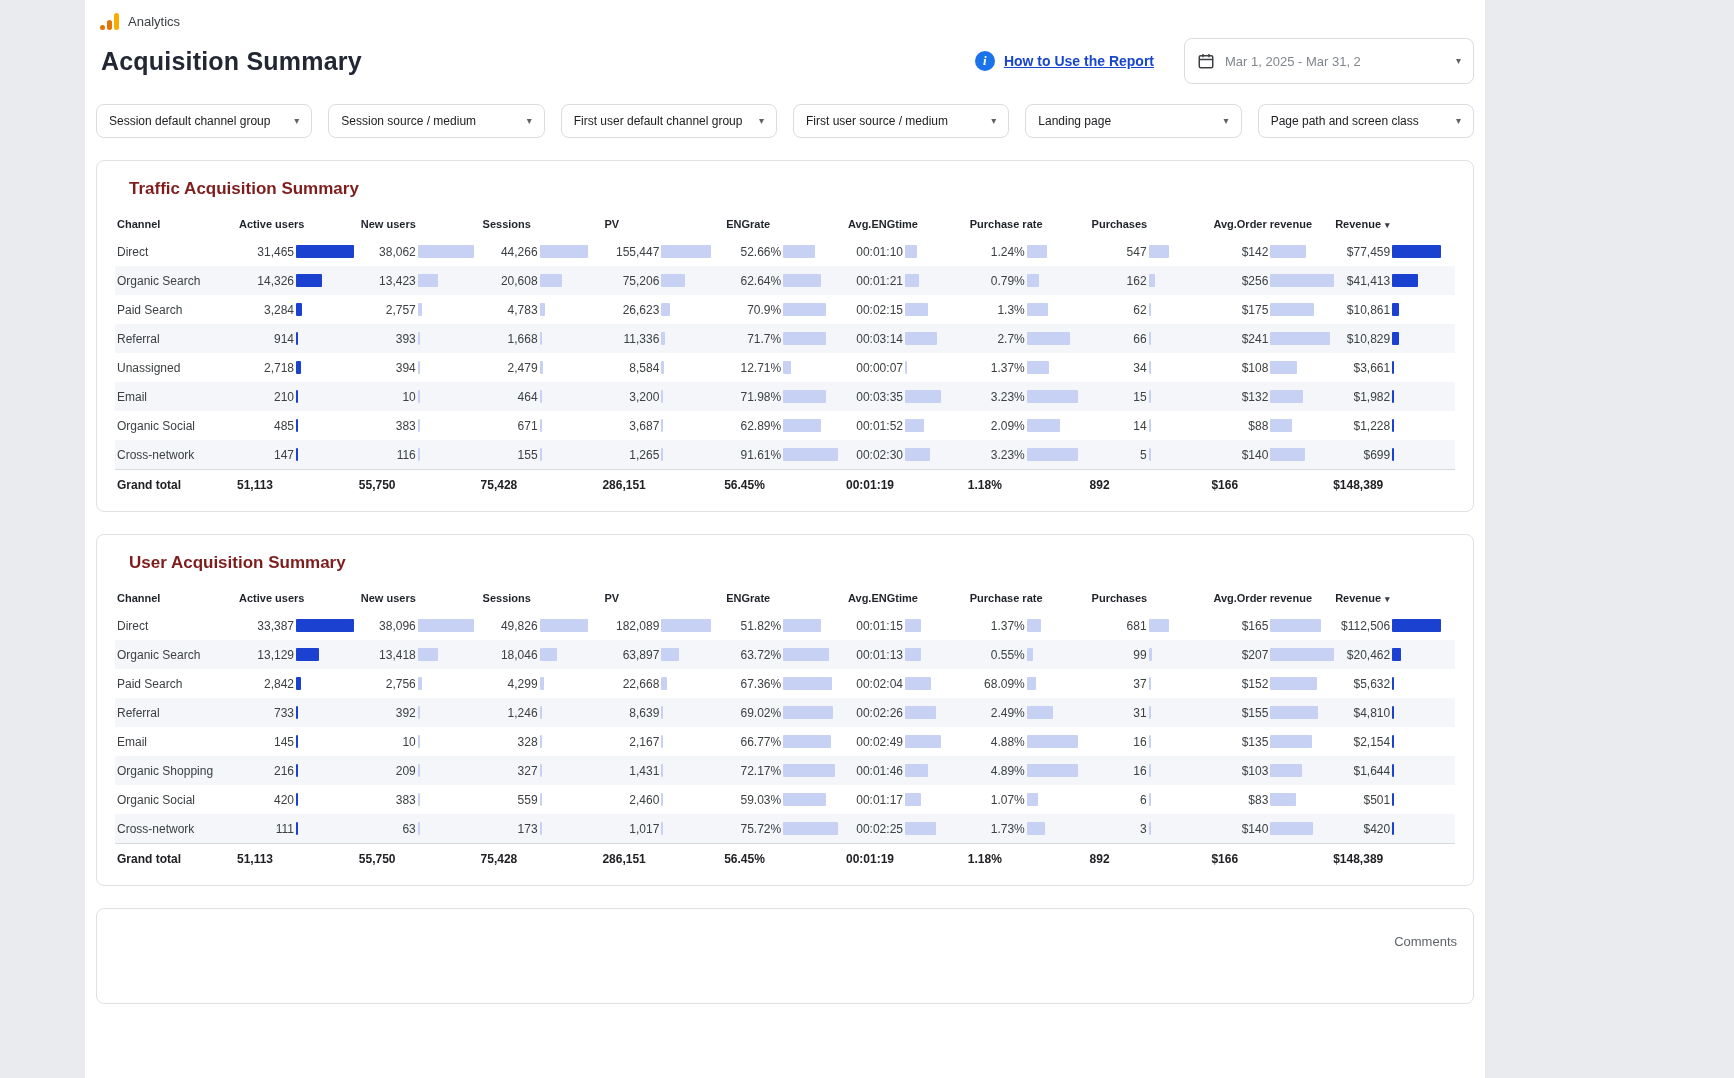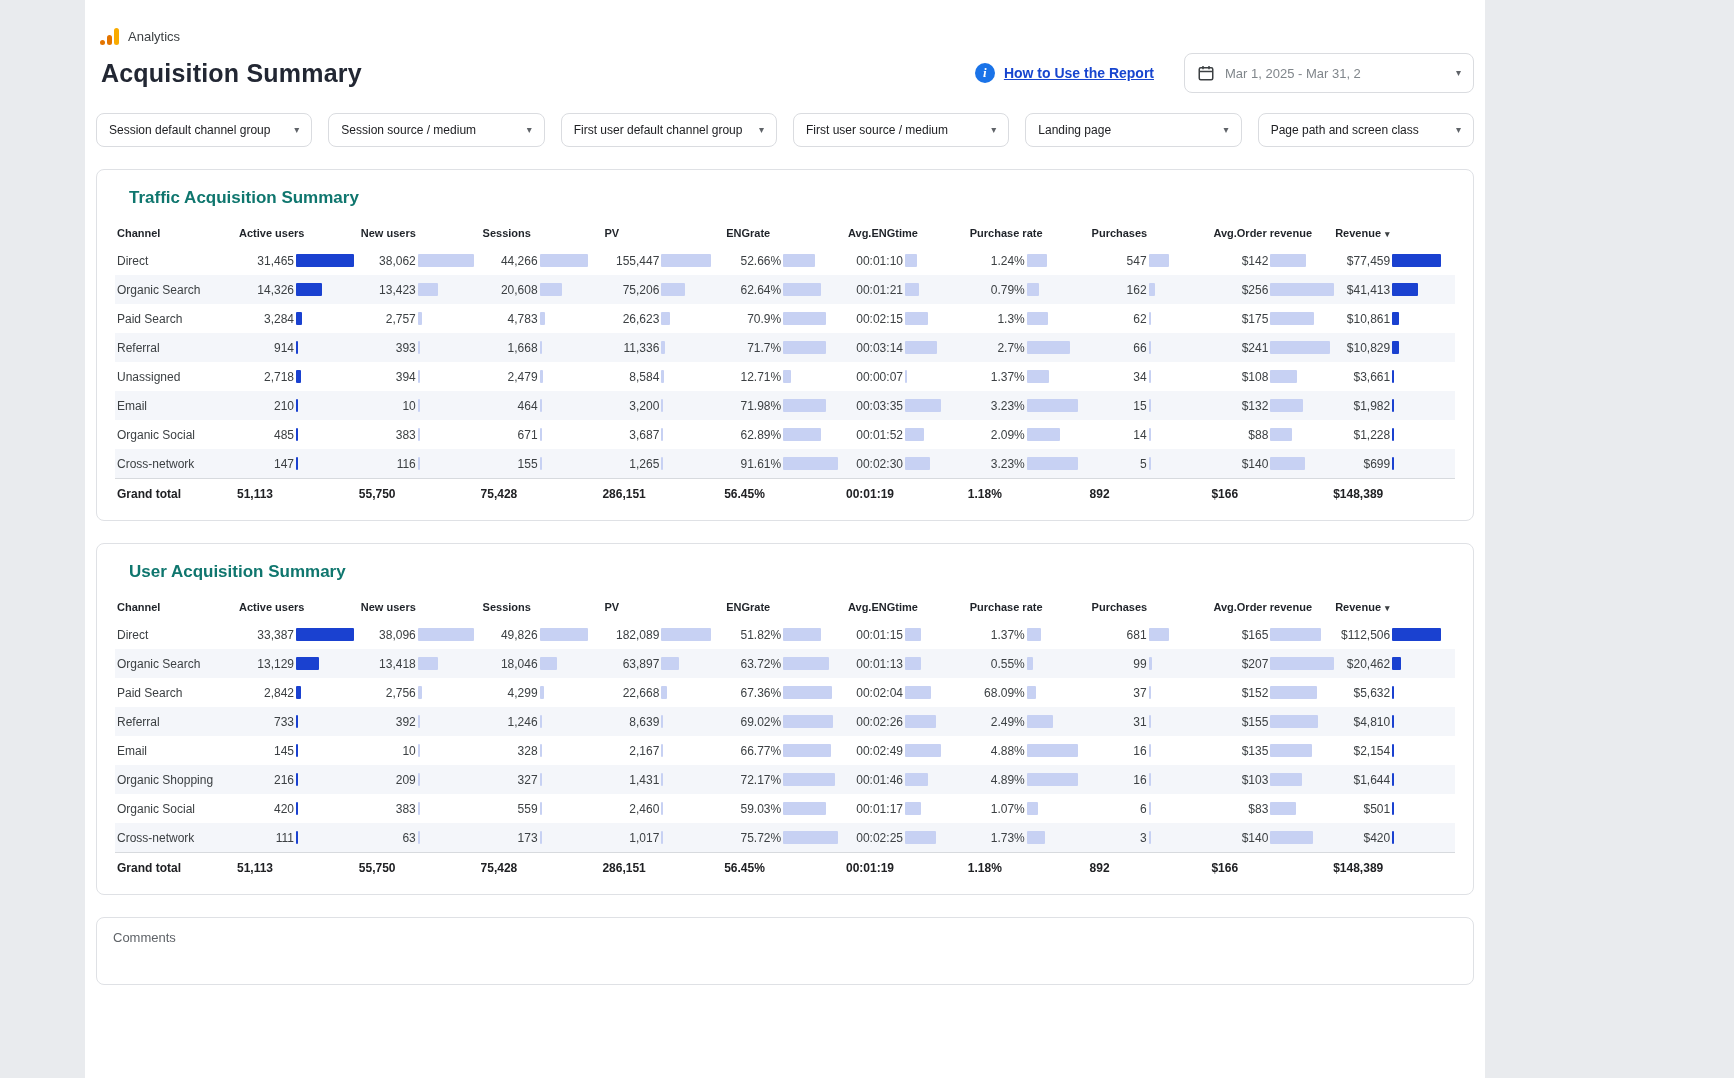--- a/index.html
+++ b/index.html
@@ -11,67 +11,67 @@
     color:#3c4043;
   }
   .page{
     position:absolute;left:85px;top:0;
     width:1400px;height:1078px;
     background:#ffffff;
     box-sizing:border-box;
     padding:10px 11px 20px 11px;
   }
   
-  .brand-row{display:flex;align-items:center;gap:7px;padding-left:5px;height:22px;margin-top:15px;}
+  .brand-row{display:flex;align-items:center;gap:7px;padding-left:5px;height:22px;}
   .ga-logo{width:20px;height:17px;position:relative;flex:0 0 auto;}
   .ga-logo .bar-tall{position:absolute;right:2px;bottom:0;width:5px;height:17px;border-radius:2.5px;background:var(--logo-orange,#f9ab00);}
   .ga-logo .bar-mid{position:absolute;right:9px;bottom:0;width:5px;height:10px;border-radius:2.5px;background:var(--logo-orange-dark,#e37400);}
   .ga-logo .dot{position:absolute;right:16px;bottom:0;width:5px;height:5px;border-radius:50%;background:var(--logo-orange-dark,#e37400);}
   .brand-label{font-size:13px;color:#3c4043;}
 
   .title-row{display:flex;align-items:center;justify-content:space-between;margin-top:6px;padding-left:5px;}
   .page-title{font-size:25px;font-weight:bold;color:#222733;margin:0;letter-spacing:.2px;}
   .title-right{display:flex;align-items:center;gap:30px;}
   .help{display:flex;align-items:center;gap:9px;cursor:pointer;}
   .info-icon{width:20px;height:20px;border-radius:50%;background:var(--info-blue,#1a73e8);color:#fff;
     font-size:13px;font-weight:bold;display:flex;align-items:center;justify-content:center;
     font-family:"Liberation Serif",serif;font-style:italic;}
   .help-link{color:var(--accent,#1745cf);font-weight:bold;font-size:14px;text-decoration:underline;}
-  .date-box{width:290px;height:40px;border:1px solid #dadce0;border-radius:8px;display:flex;align-items:center;
+  .date-box{width:290px;height:46px;border:1px solid #dadce0;border-radius:8px;display:flex;align-items:center;
     gap:10px;padding:0 12px;box-sizing:border-box;background:#fff;cursor:pointer;}
   .date-text{flex:1;font-size:13px;color:var(--text-muted,#80868b);white-space:nowrap;overflow:hidden;}
   .caret{color:#5f6368;font-size:10px;line-height:1;}
 
   
   .filters{display:flex;gap:16px;margin-top:20px;}
   .chip{flex:1;height:34px;border:1px solid #dadce0;border-radius:8px;background:#fff;
     display:flex;align-items:center;justify-content:space-between;
     padding:0 12px;box-sizing:border-box;font-size:12px;color:#202124;cursor:pointer;
     white-space:nowrap;overflow:hidden;}
 
   
   .card{border:1px solid var(--border,#dfe1e5);border-radius:8px;background:#fff;margin-top:22px;
     padding:16px 18px 12px 18px;box-sizing:border-box;}
-  .card-title{font-size:17px;font-weight:bold;color:#0f766e;padding-left:14px;margin:2px 0 12px 0;}
+  .card-title{font-size:17px;font-weight:bold;color:#7f1d1d;padding-left:14px;margin:2px 0 12px 0;}
 
   table.metrics{width:100%;border-collapse:collapse;table-layout:fixed;}
   table.metrics th{font-size:11px;font-weight:bold;color:#1f2329;text-align:left;height:26px;
     padding:0 0 0 2px;white-space:nowrap;overflow:hidden;cursor:pointer;}
   table.metrics td{height:29px;font-size:12px;color:#3c4043;padding:0;white-space:nowrap;}
   table.metrics td.channel{padding-left:2px;}
   tr.zebra{background:var(--zebra,#f4f6fa);}
   .cellwrap{display:flex;align-items:center;}
   .num{width:57px;text-align:right;flex:0 0 auto;}
   .bar{height:13px;margin-left:2px;border-radius:1px;background:var(--bar-light,#c7d1f3);flex:0 0 auto;}
   .bar.dark{background:var(--bar-dark,#1a41d0);}
   tr.total td{font-weight:bold;color:#202124;border-top:1px solid #d7dade;}
   .sort{margin-left:4px;font-size:9px;color:#3c4043;}
 
   
-  .comments-card{height:68px;padding:10px 16px;cursor:text;}
+  .comments-card{height:96px;padding:23px 16px;cursor:text;text-align:right;}
   .comments-label{font-size:13px;color:#5f6368;}
 </style>
 </head>
 <body>
 
 <div class="page">
 
   <div class="brand-row">
     <span class="ga-logo">
       <span class="dot"></span>

